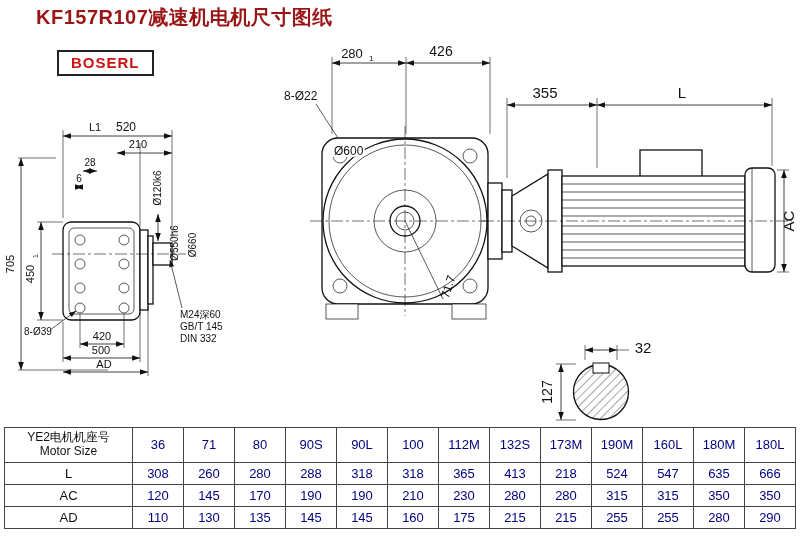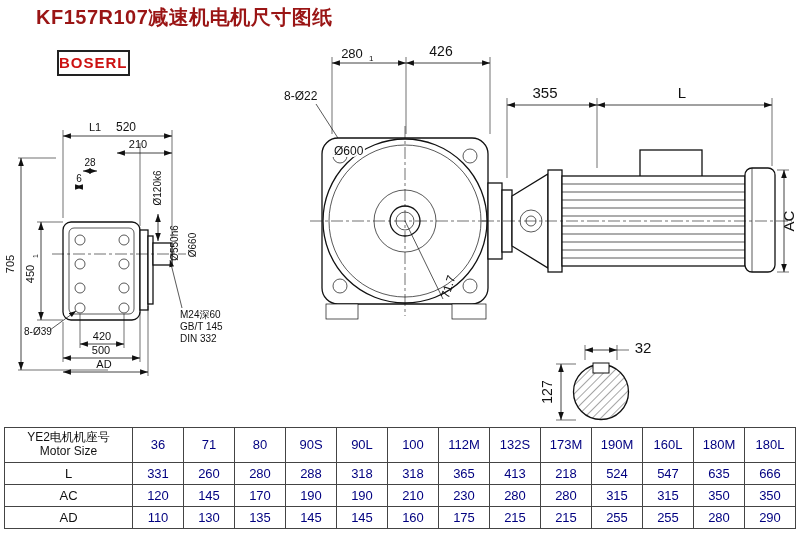--- a/index.html
+++ b/index.html
@@ -1,21 +1,21 @@
 <!DOCTYPE html>
 <html style="--title-color: #9a1515; --brand-color: #cc1111; --num-color: #000080;"><head>
 <meta charset="utf-8">
 <style>
   * { margin:0; padding:0; box-sizing:border-box; }
   html,body { background:#fff; font-family:"Liberation Sans", sans-serif; }
   .canvas { position:relative; width:800px; height:541px; background:#fff; overflow:hidden; }
 
   .title { position:absolute; left:8px; top:4px; font-size:20px; font-weight:bold;
            color:var(--title-color,#9a1515); letter-spacing:0.5px; white-space:nowrap;margin-left:28px; }
-  .brand-box { position:absolute; left:57px; top:50px; border:2px solid #222; padding:2px 0; background:#fff; }
+  .brand-box { position:absolute; left:57px; top:50px; border:2px solid #222; padding:2px 12px; background:#fff; }
   .brand { color:var(--brand-color,#cc1111); font-weight:bold; font-size:15px; letter-spacing:1px; }
 
   svg.sheet { position:absolute; left:0; top:0; }
   svg text { fill:#111; font-family:"Liberation Sans", sans-serif; }
   .ol { stroke:#111; stroke-width:1.3; }
   .th { stroke:#111; stroke-width:0.7; }
   .dim { stroke:#111; stroke-width:0.8; marker-start:url(#arr); marker-end:url(#arr); }
   .ext { stroke:#111; stroke-width:0.6; }
   .cl  { stroke:#111; stroke-width:0.6; stroke-dasharray:12 3 3 3; }
   .ldr { stroke:#111; stroke-width:0.7; marker-end:url(#arr); }
@@ -206,21 +206,21 @@
           <th>173M</th>
           <th>190M</th>
           <th>160L</th>
           <th>180M</th>
           <th>180L</th>
         </tr>
     </thead>
     <tbody>
         <tr>
           <td class="rowhead">L</td>
-          <td>331</td>
+          <td>308</td>
           <td>260</td>
           <td>280</td>
           <td>288</td>
           <td>318</td>
           <td>318</td>
           <td>365</td>
           <td>413</td>
           <td>218</td>
           <td>524</td>
           <td>547</td>

